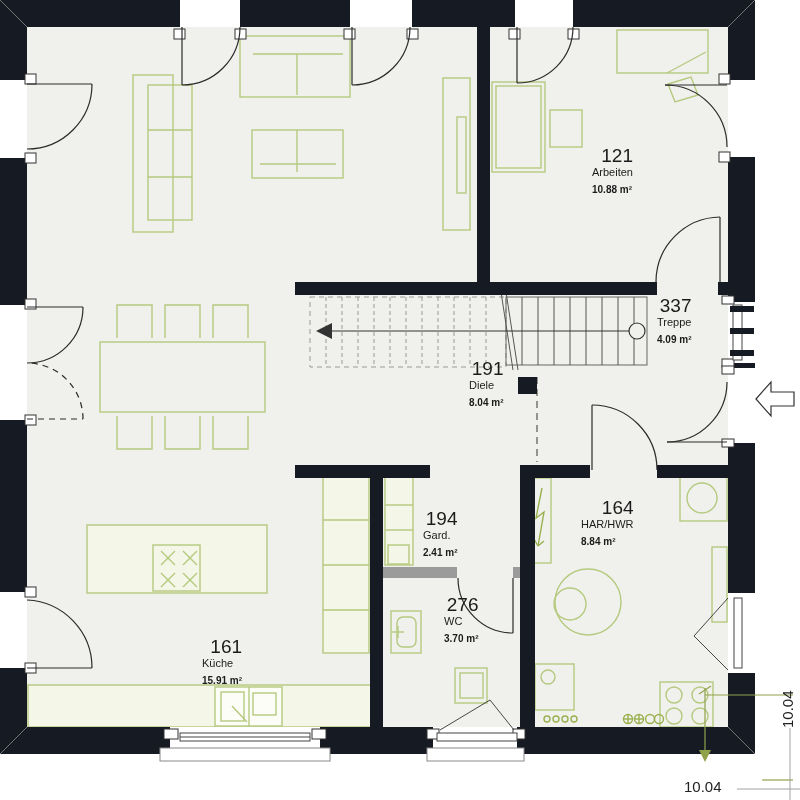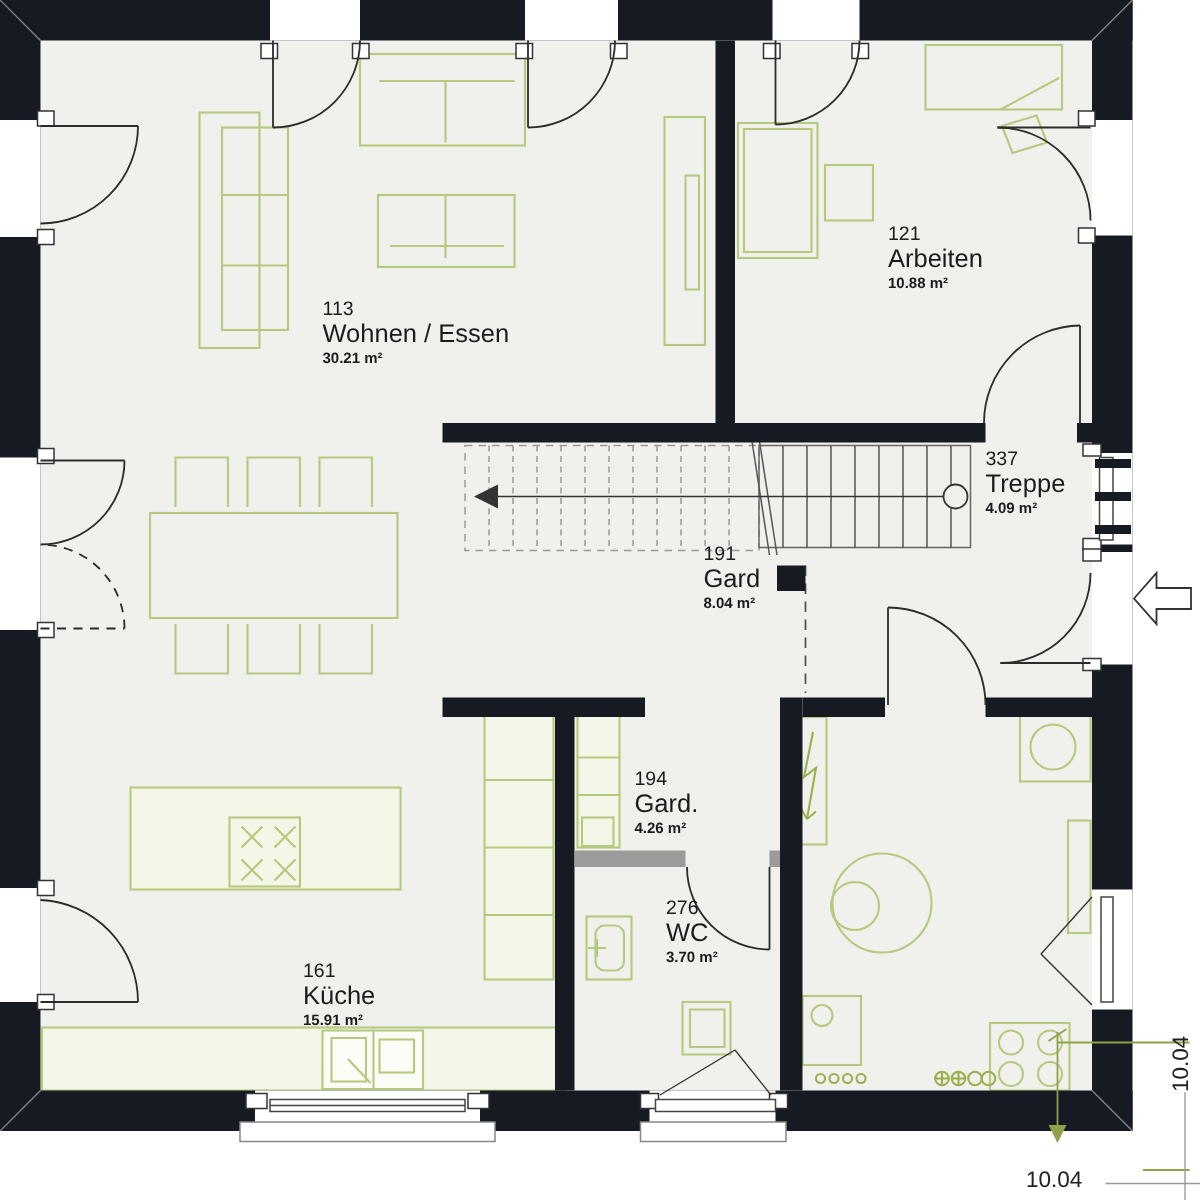--- a/index.html
+++ b/index.html
@@ -1,21 +1,21 @@
 <!DOCTYPE html>
 <html><head>
 <meta charset="utf-8">
 <style>
   html,body{margin:0;padding:0;background:#fff;}
   .plan{position:relative;width:800px;height:800px;background:#ffffff;
         font-family:"Liberation Sans",sans-serif;overflow:hidden;}
   .plan svg{position:absolute;left:0;top:0;}
   .room-label{position:absolute;color:#1b1b1b;white-space:nowrap;z-index:5;}
-  .room-label .num{font-size:13px;line-height:17px;display:block;}
-  .room-label .nam{font-size:17px;line-height:17px;display:block;}
+  .room-label .num{font-size:19px;line-height:17px;display:block;text-align:right;}
+  .room-label .nam{font-size:11px;line-height:17px;display:block;}
   .room-label .area{font-size:10px;font-weight:bold;line-height:14px;display:block;margin-top:2px;}
   .dim-h{position:absolute;left:684px;top:778px;font-size:15px;color:#222;z-index:5;}
   .dim-v{position:absolute;left:779px;top:728px;font-size:15px;color:#222;z-index:5;
          transform:rotate(-90deg);transform-origin:0 0;width:44px;}
 </style>
 </head>
 <body>
 
 <div class="plan">
 <svg width="800" height="800" viewBox="0 0 800 800">
@@ -312,44 +312,44 @@
       <line x1="705" y1="695" x2="793" y2="695"></line>
       <line x1="762" y1="780" x2="793" y2="780"></line>
     </g>
     <g stroke="#999" stroke-width="0.9">
       <line x1="737" y1="789" x2="800" y2="789"></line>
       <line x1="790" y1="728" x2="790" y2="800"></line>
     </g>
   </g>
 </svg>
 
-  <div class="room-label" style="left:215px;top:197px;">
-    <span class="num">113</span>
-    <span class="nam">Wohnen / Essen</span>
-    <span class="area">30.21 m²</span>
-  </div>
   <div class="room-label" style="left:592px;top:147px;">
     <span class="num">121</span>
     <span class="nam">Arbeiten</span>
     <span class="area">10.88 m²</span>
   </div>
   <div class="room-label" style="left:657px;top:297px;">
     <span class="num">337</span>
     <span class="nam">Treppe</span>
     <span class="area">4.09 m²</span>
   </div>
   <div class="room-label" style="left:469px;top:360px;">
     <span class="num">191</span>
-    <span class="nam">Gard</span>
+    <span class="nam">Diele</span>
     <span class="area">8.04 m²</span>
   </div>
   <div class="room-label" style="left:423px;top:510px;">
     <span class="num">194</span>
     <span class="nam">Gard.</span>
-    <span class="area">4.26 m²</span>
+    <span class="area">2.41 m²</span>
+  </div>
+  <div class="room-label" style="left:581px;top:499px;">
+    <span class="num">164</span>
+    <span class="nam">HAR/HWR</span>
+    <span class="area">8.84 m²</span>
   </div>
   <div class="room-label" style="left:444px;top:596px;">
     <span class="num">276</span>
     <span class="nam">WC</span>
     <span class="area">3.70 m²</span>
   </div>
   <div class="room-label" style="left:202px;top:638px;">
     <span class="num">161</span>
     <span class="nam">Küche</span>
     <span class="area">15.91 m²</span>

